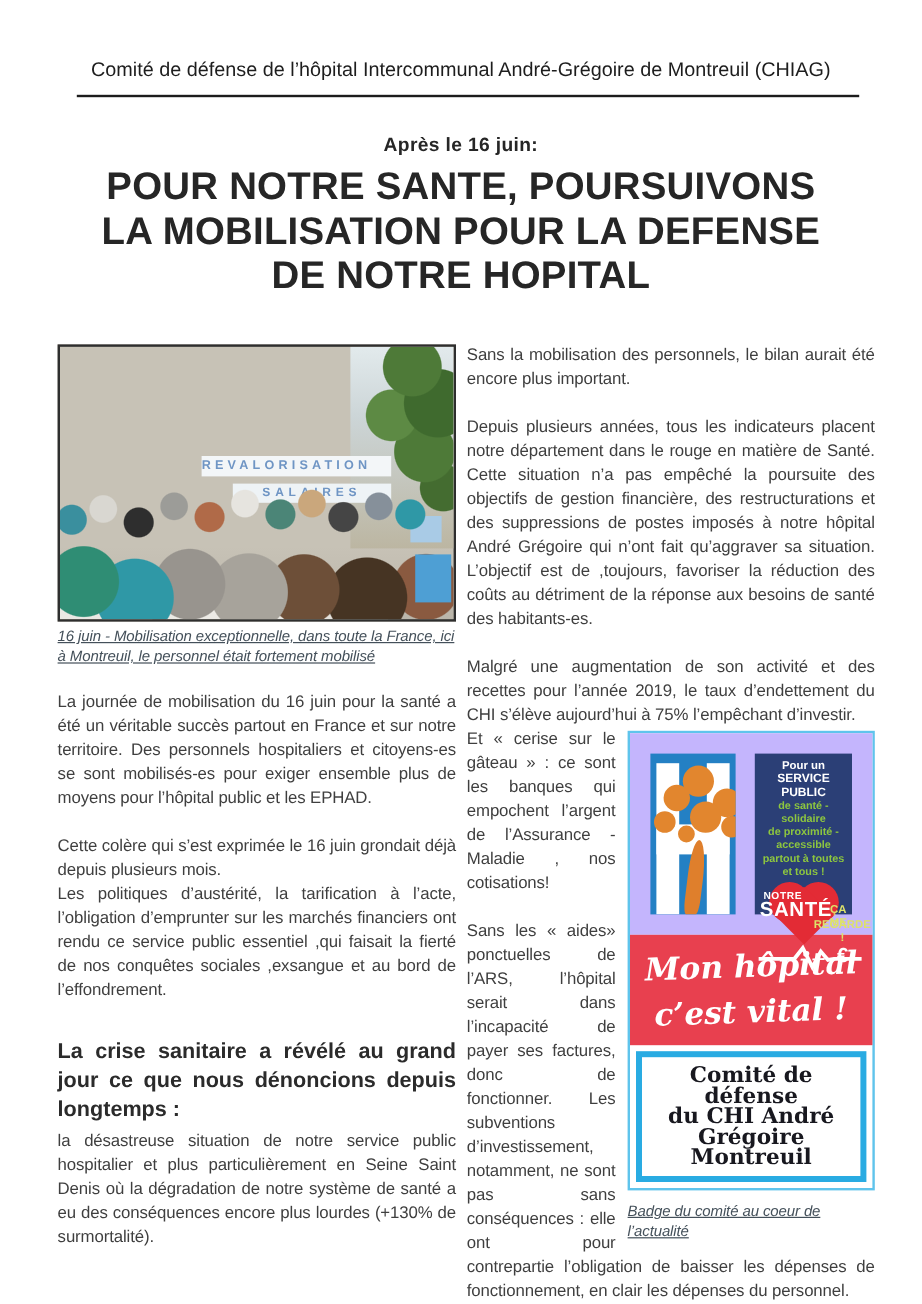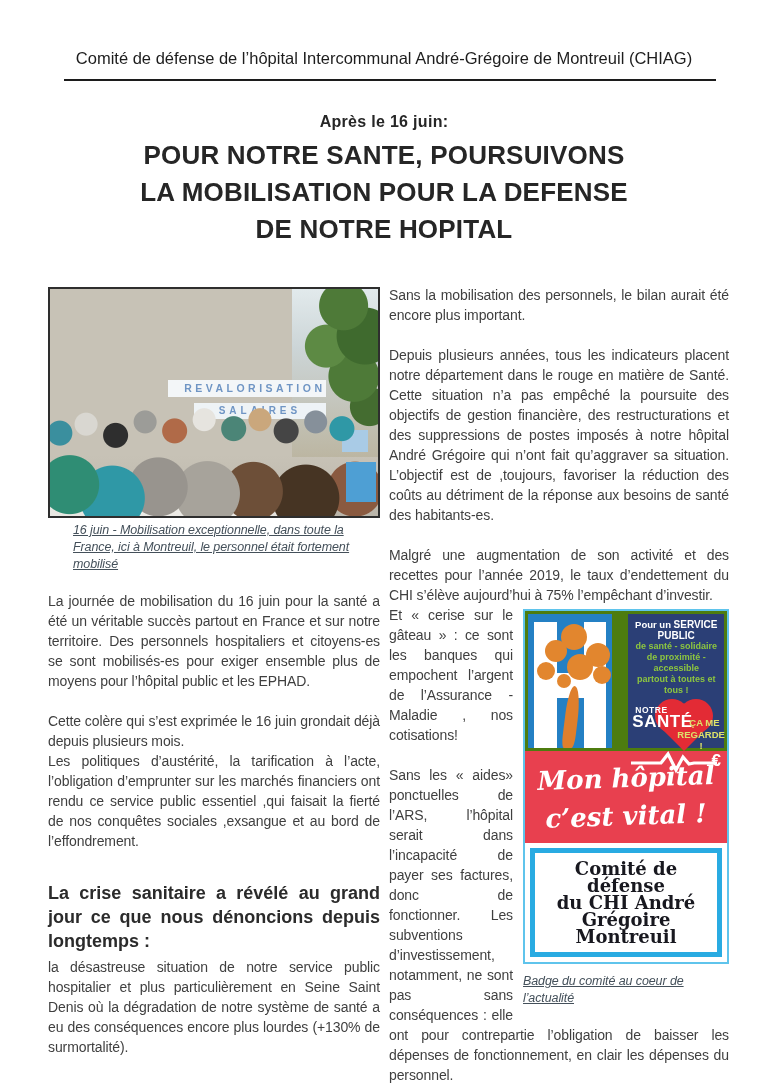--- a/index.html
+++ b/index.html
@@ -7,21 +7,21 @@
        font-family:"Liberation Sans",sans-serif;color:#3d3d3d;}
 
   
   .hdr-title{position:absolute;top:49px;left:0;width:768px;text-align:center;
              font-size:16.5px;color:#1d1d1d;letter-spacing:0;}
   .hdr-rule{position:absolute;top:79px;left:64px;width:652px;height:2px;background:#1c1c1c;}
 
   
   .title-block{position:absolute;top:113px;left:0;width:768px;text-align:center;color:#262626;}
   .kicker{font-size:16px;font-weight:700;letter-spacing:.3px;margin-bottom:6px;}
-  .big-line{font-size:26px;font-weight:700;line-height:37px;letter-spacing:.2px;}
+  .big-line{font-size:32px;font-weight:700;line-height:37px;letter-spacing:.2px;}
 
   
   .col-left{position:absolute;left:48px;top:287px;width:332px;}
   .col-right{position:absolute;left:389px;top:285px;width:340px;}
   p.body{font-size:14px;line-height:20px;text-align:justify;margin:0 0 20px 0;
          letter-spacing:-.1px;color:#3f3f3f;}
   p.body.tight{margin-bottom:0;}
 
   
   .photo{position:relative;width:328px;height:227px;border:2px solid #2e2e2e;
@@ -40,21 +40,21 @@
   .trees{position:absolute;right:0;top:0;width:86px;height:168px;
     background:
       radial-gradient(circle at 60% 10%, #4e7a38 24px, transparent 25px),
       radial-gradient(circle at 85% 28%, #3f6a2e 28px, transparent 29px),
       radial-gradient(circle at 40% 34%, #5d8a44 21px, transparent 22px),
       radial-gradient(circle at 72% 52%, #4e7a38 25px, transparent 26px),
       radial-gradient(circle at 90% 70%, #446c30 19px, transparent 20px),
       linear-gradient(180deg,#e2eaec 0%,#ccd5d7 35%,#bcb6a2 100%);}
   .banner1{position:absolute;left:36%;top:40%;width:48%;height:17px;background:#f3f6f8;
            color:#6f95c4;font-size:10.5px;font-weight:700;letter-spacing:3.5px;
-           text-align:right;line-height:17px;}
+           text-align:left;line-height:17px;}
   .banner2{position:absolute;left:44%;top:50%;width:40%;height:16px;background:#eef3f6;
            color:#6f95c4;font-size:10px;font-weight:700;letter-spacing:4px;
            text-align:center;line-height:16px;}
   .sign-a{position:absolute;right:10px;bottom:64px;width:26px;height:22px;background:#a9cbe6;}
   .sign-b{position:absolute;right:2px;bottom:14px;width:30px;height:40px;background:#4e9fd4;}
   .crowd{position:absolute;left:0;right:0;bottom:0;height:112px;
     background:
       radial-gradient(circle at 6% 72%,  #2f8d74 29px, transparent 30px),
       radial-gradient(circle at 19% 84%, #2f98a6 32px, transparent 33px),
       radial-gradient(circle at 33% 74%, #98948e 29px, transparent 30px),
@@ -72,30 +72,30 @@
       radial-gradient(circle at 64% 14%, #caa77c 11px, transparent 12px),
       radial-gradient(circle at 72% 24%, #454545 12px, transparent 13px),
       radial-gradient(circle at 81% 16%, #86909a 11px, transparent 12px),
       radial-gradient(circle at 89% 22%, #2f98a6 12px, transparent 13px),
       radial-gradient(ellipse 46px 34px at 10% 108%, #e9e8e3 99%, transparent 100%),
       radial-gradient(ellipse 52px 36px at 42% 110%, #eceae5 99%, transparent 100%),
       radial-gradient(ellipse 48px 34px at 70% 112%, #e4e2dc 99%, transparent 100%),
       linear-gradient(180deg, rgba(190,185,175,0) 0 46%, rgba(176,171,160,.55) 100%);}
   .caption{margin-top:4px;font-size:12.5px;font-style:italic;color:#44505a;
            line-height:17px;text-decoration:underline;letter-spacing:-.1px;}
-  .photo-caption{margin-bottom:18px;margin-left:25px;}
+  .photo-caption{margin-bottom:18px;}
 
   
   .subhead{margin:30px 0 4px 0;font-size:18px;font-weight:700;color:#2b2b2b;
            line-height:24px;text-align:justify;}
 
   
   .badge-float{float:right;width:206px;margin:4px 0 4px 10px;}
   .badge{border:2px solid #5fc4ec;background:#ffffff;}
-  .badge-top{display:flex;height:134px;padding:3px;gap:16px;background:#4d7c0f;}
+  .badge-top{display:flex;height:134px;padding:17px;gap:16px;background:#c4b5fd;}
   .h-panel{position:relative;width:47%;background:#2480c4;overflow:hidden;}
   .h-bar{position:absolute;background:#ffffff;}
   .h-bar.l{left:7%;top:6%;bottom:0;width:27%;}
   .h-bar.r{right:7%;top:6%;bottom:0;width:27%;}
   .h-bar.x{left:7%;right:7%;top:44%;height:19%;}
   .trunk{position:absolute;left:44%;bottom:0;width:13px;height:62px;background:#df7f2c;
          border-radius:45% 55% 20% 20%;transform:skewX(-7deg);}
   .canopy{position:absolute;left:46%;top:40px;width:26px;height:26px;border-radius:50%;
           background:#e2862e;
           box-shadow:-24px -16px 0 -2px #e2862e, 18px -12px 0 -1px #e2862e,

